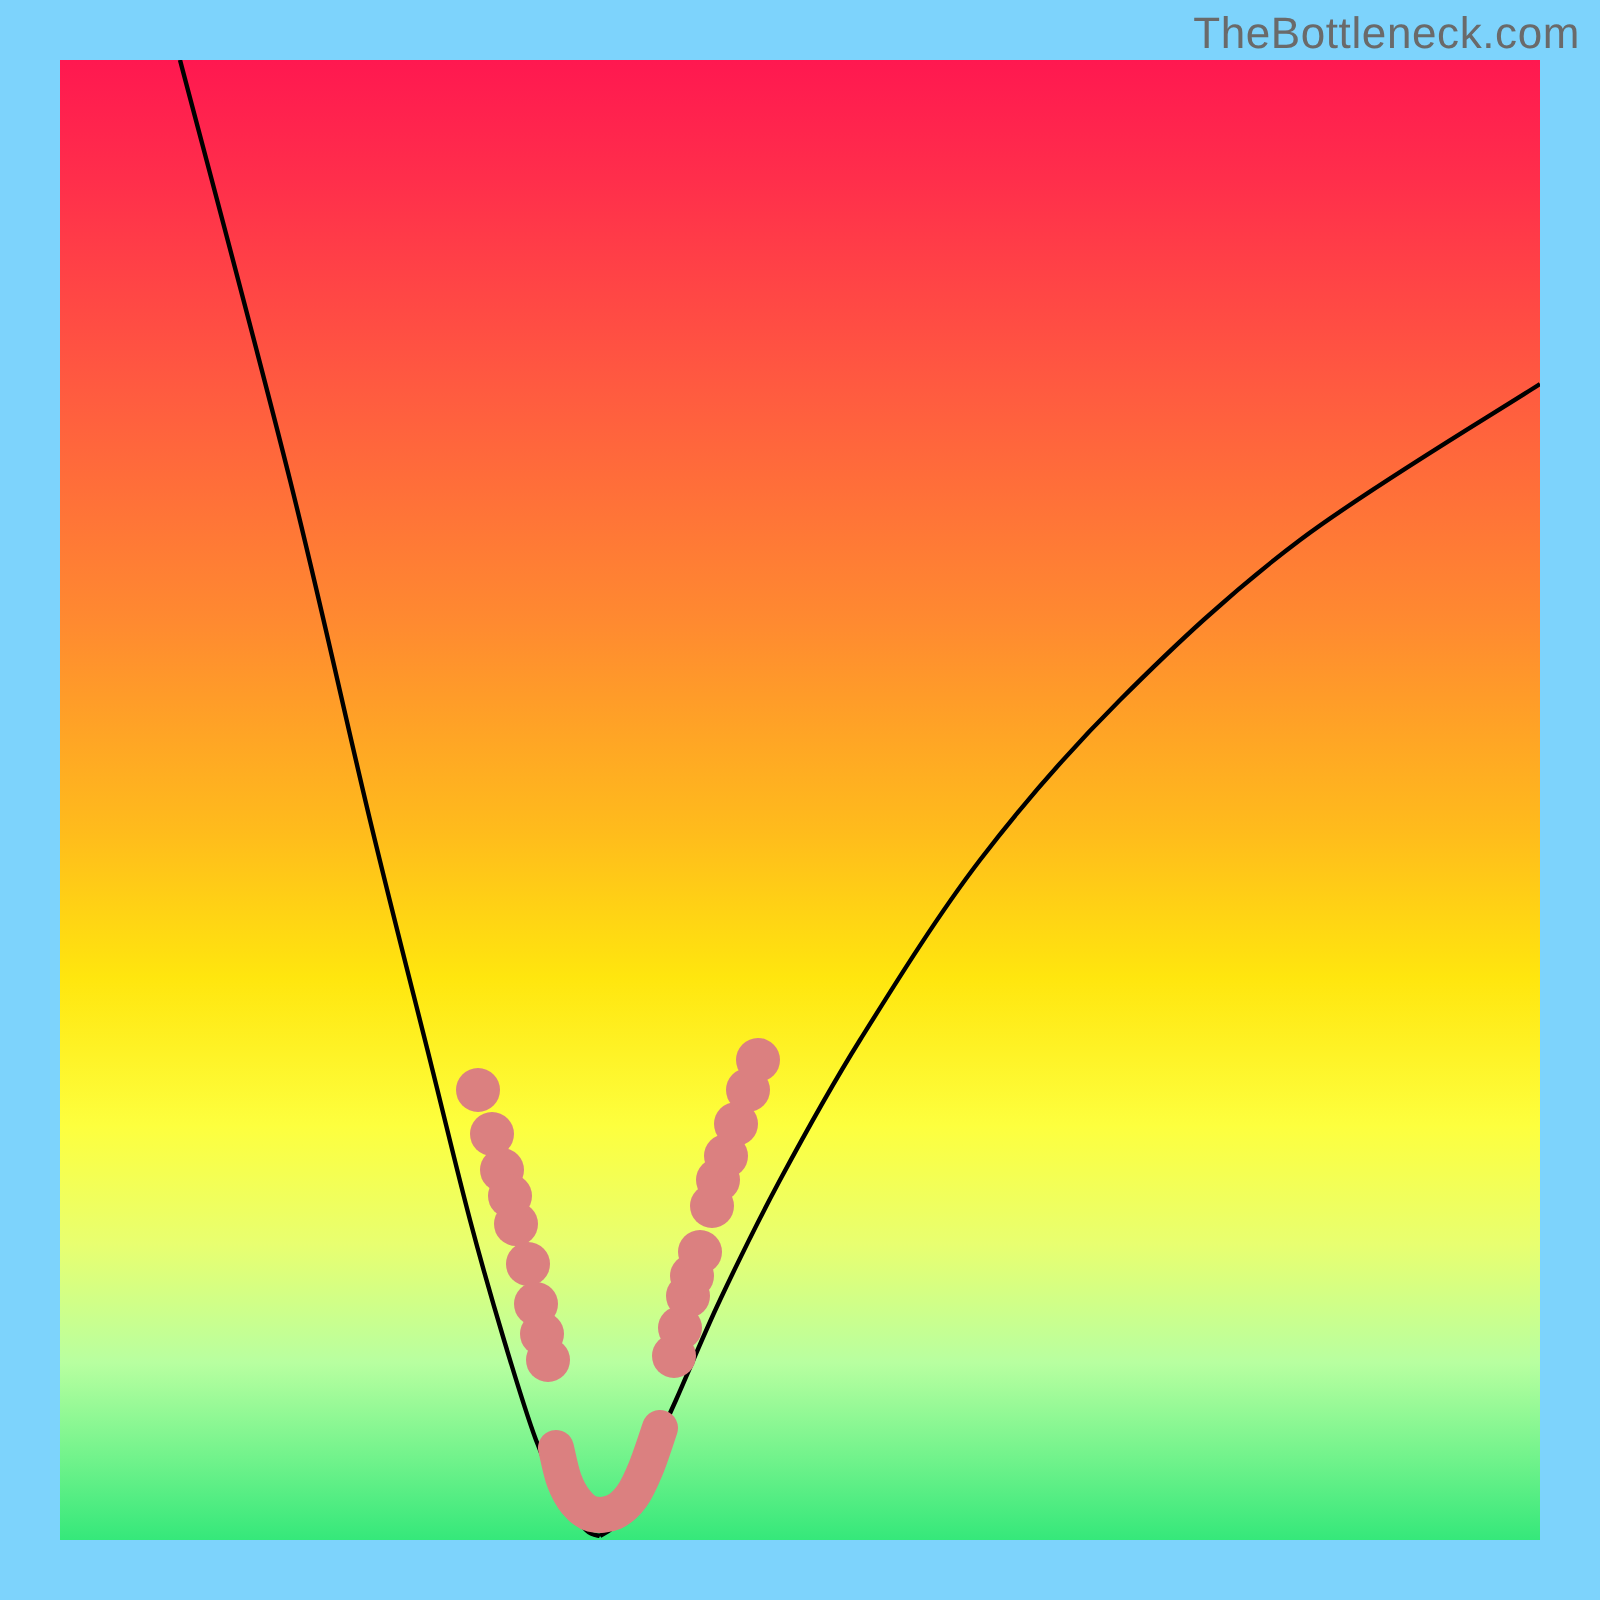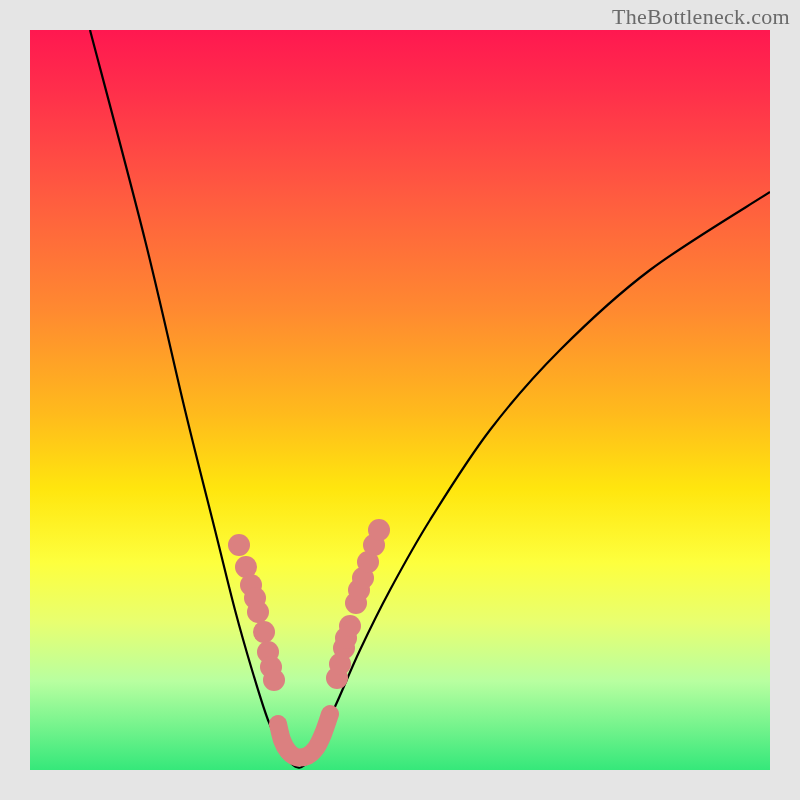--- a/index.html
+++ b/index.html
@@ -10,22 +10,21 @@
     overflow: hidden;
     background: #000;
     font-family: Arial, Helvetica, sans-serif;
   }
   .frame {
     position: absolute;
     left: 0;
     top: 0;
     width: 800px;
     height: 800px;
-    background: #e5e5e5;
-    font-family: Liberation Serif, serif;
+    background: #7dd3fc;
   }
   .plot {
     position: absolute;
     left: 30px;
     top: 30px;
     width: 740px;
     height: 740px;
     
     background: linear-gradient(
       to bottom,

